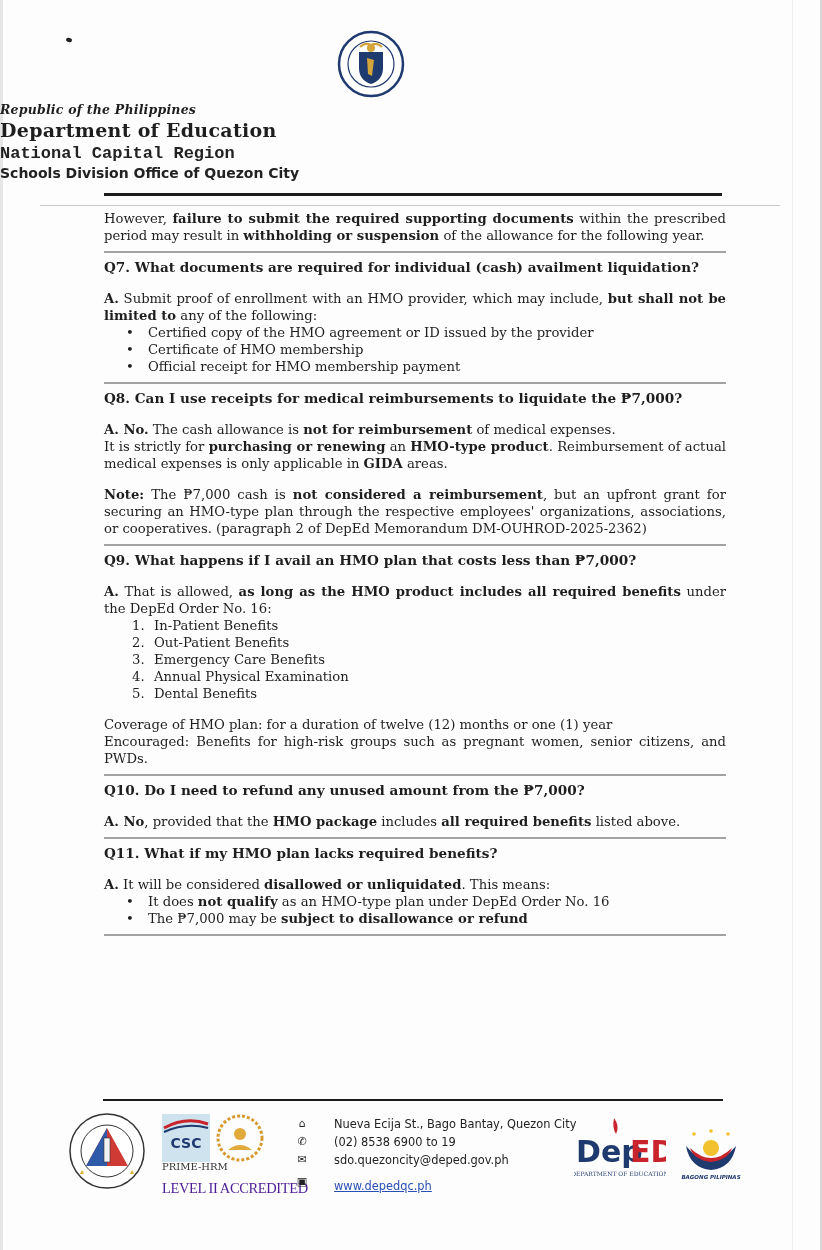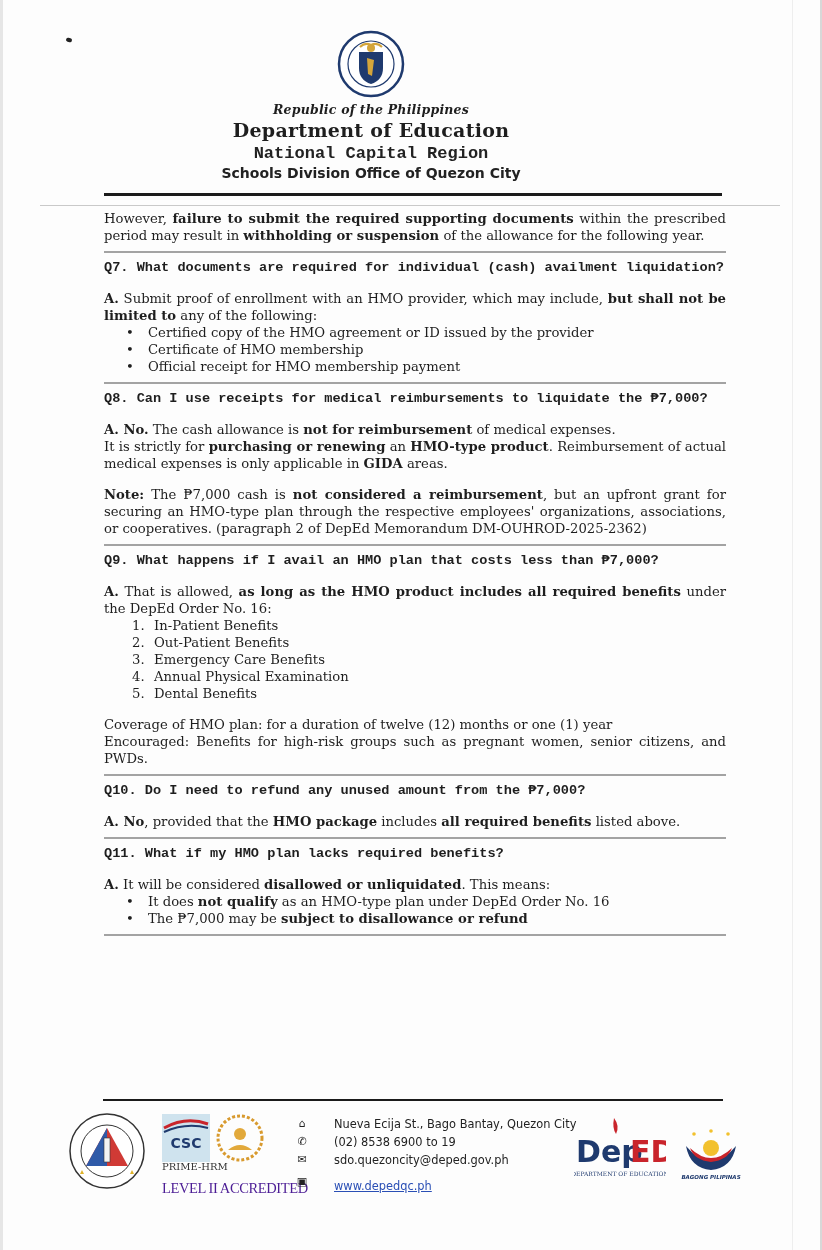--- a/index.html
+++ b/index.html
@@ -6,36 +6,36 @@
     body {
       width: 822px; height: 1250px; background: #fdfdfd; position: relative; overflow: hidden;
       font-family: "DejaVu Serif", serif; color: #1e1e1e;
     }
     .page-edge { position: absolute; left: 0; top: 0; width: 3px; height: 1250px; background: #e6e6e6; }
     .page-edge-right { position: absolute; right: 0; top: 0; width: 2px; height: 1250px; background: #d8d8d8; }
     .fold-line { position: absolute; left: 792px; top: 0; width: 1px; height: 1250px; background: #eeeeee; }
     .speck { position: absolute; left: 66px; top: 38px; width: 6px; height: 4px; background: #222; border-radius: 2px; transform: rotate(15deg); }
 
     
-    .header { position: absolute; left: 0; top: 30px; width: 742px; text-align: center; }
+    .header { position: absolute; left: 0; top: 30px; width: 742px; }
     .seal { width: 68px; height: 68px; margin: 0 auto; position: relative; }
     .seal svg { display: block; }
     .republic { font-family: "DejaVu Serif", serif; font-weight: bold; font-style: italic; font-size: 12.5px; margin-top: 4px; letter-spacing: 0.2px; }
     .dept { font-family: "DejaVu Serif", serif; font-weight: bold; font-size: 19px; margin-top: 2px; letter-spacing: 0.3px; }
     .region { font-family: Liberation Mono, monospace; font-weight: bold; font-size: 17px; margin-top: 3px; color: #222; }
     .division { font-family: "DejaVu Sans", sans-serif; font-weight: bold; font-size: 14px; margin-top: 2px; color: #222; }
     .header-rule { position: absolute; left: 104px; top: 193px; width: 618px; height: 3px; background: #1b1b1b; }
     .header-rule-thin { position: absolute; left: 40px; top: 205px; width: 740px; height: 1px; background: #c9c9c9; }
 
     
     .content { position: absolute; left: 104px; top: 210px; width: 622px; font-size: 13.2px; line-height: 17px; }
     .content p { margin: 0; }
     .justify { text-align: justify; }
     .rule { height: 2px; background: #8c8c8c; margin: 7px 0 6px 0; opacity: 0.8; }
-    .q { font-weight: bold; font-size: 13.6px; margin-top: 2px; font-family: Liberation Mono, monospace; }
+    .q { font-weight: bold; font-size: 13.6px; margin-top: 2px; }
     .gap { height: 14px; }
     ul.bullets { margin: 0; padding-left: 44px; list-style: none; }
     ul.bullets li { position: relative; }
     ul.bullets li::before { content: "\2022"; position: absolute; left: -22px; }
     ol.nums { margin: 0; padding-left: 50px; list-style: none; }
     ol.nums li { position: relative; }
     .num { position: absolute; left: -22px; }
     b { font-weight: bold; }
 
     

